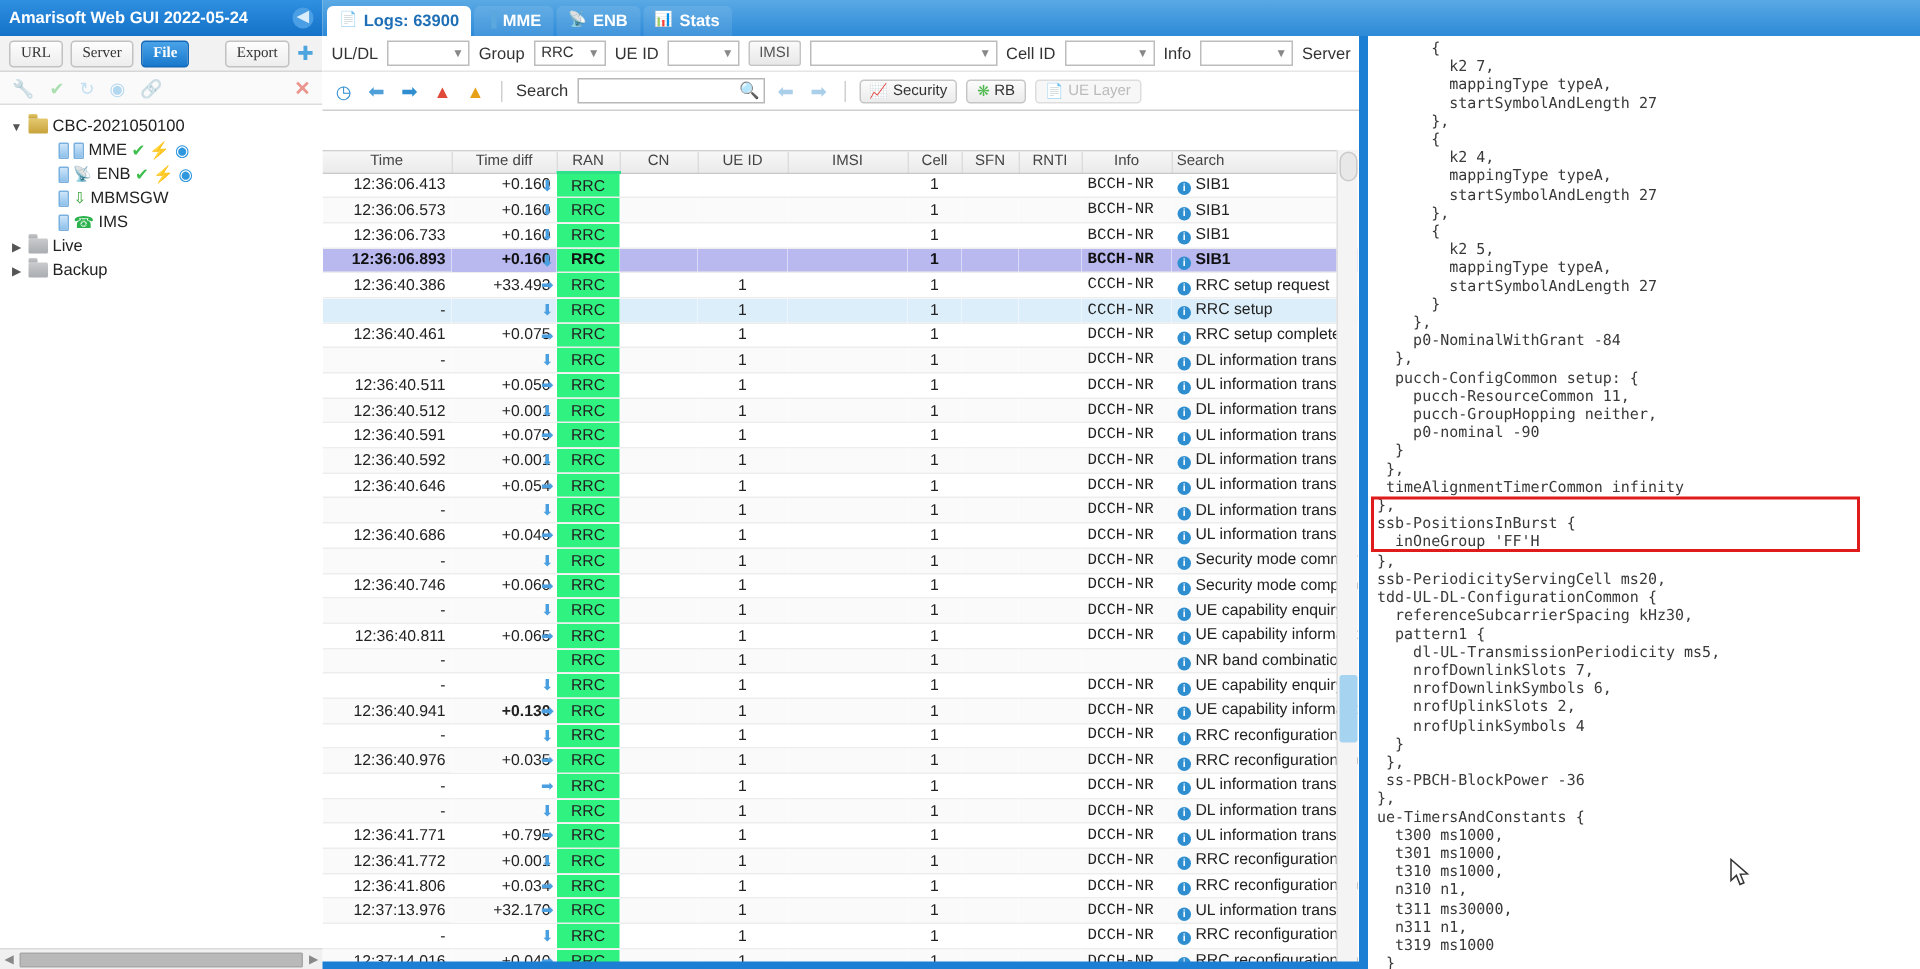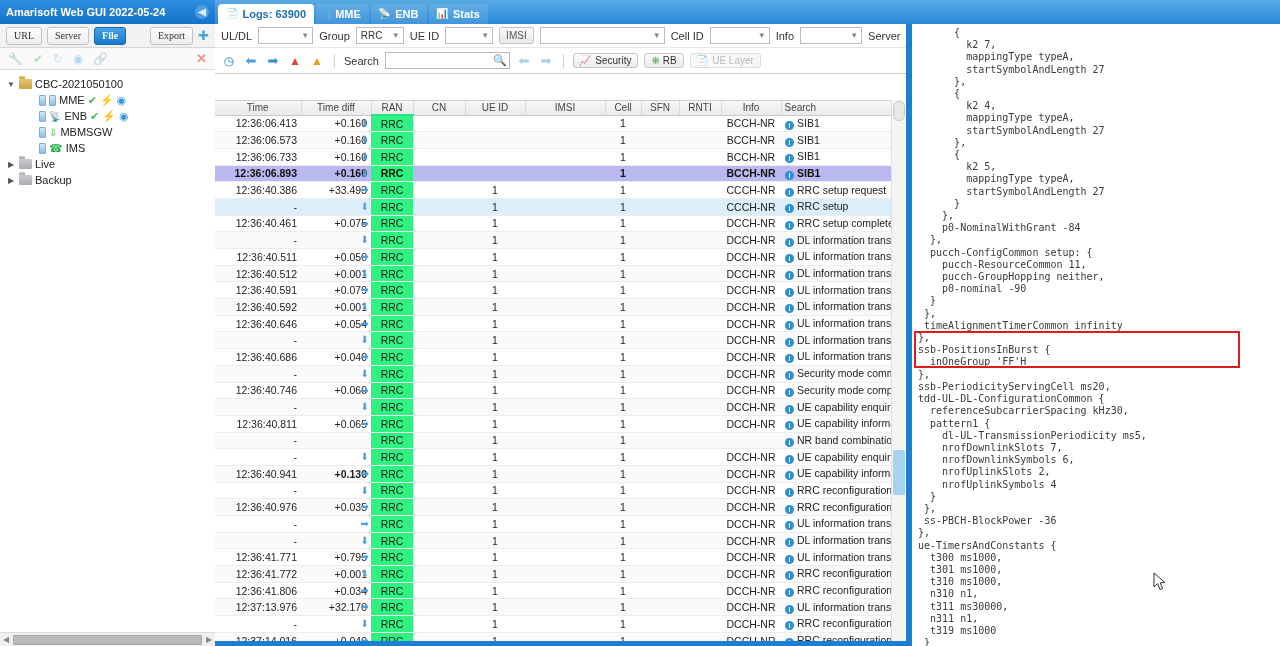--- a/index.html
+++ b/index.html
@@ -211,21 +211,21 @@
   td.c-diff { text-align: right; position: relative; padding-right: 14px; }
   td.c-diff .dirarrow {
     position:absolute; right:2px; top:2px; font-size:10px; color:#4a9fe0;
   }
   td.c-ran {
     background: #2ff281 !important; text-align:center; color:#222;
     border-bottom: 1px solid #2ff281;
   }
   tr.sel-row td.c-ran, tr.alt td.c-ran, tr.hl-row td.c-ran { background:#2ff281 !important; }
   td.c-cn, td.c-ueid, td.c-imsi, td.c-cell, td.c-sfn, td.c-rnti { text-align:center; }
-  td.c-info { text-align: center; padding-right: 6px; }
+  td.c-info { text-align: left; padding-right: 6px; font-family: Liberation Mono, monospace; }
   td.c-msg { text-align:left; }
   .info-ic {
     display:inline-block; width: 9px; height: 9px; border-radius:50%;
     background: #2f8ed0; color:#fff; font-size: 7px; font-weight: bold;
     text-align:center; line-height: 9px; margin-right: 3px;
     vertical-align: -1px;
   }
 
   
   #tbl-vscroll {

